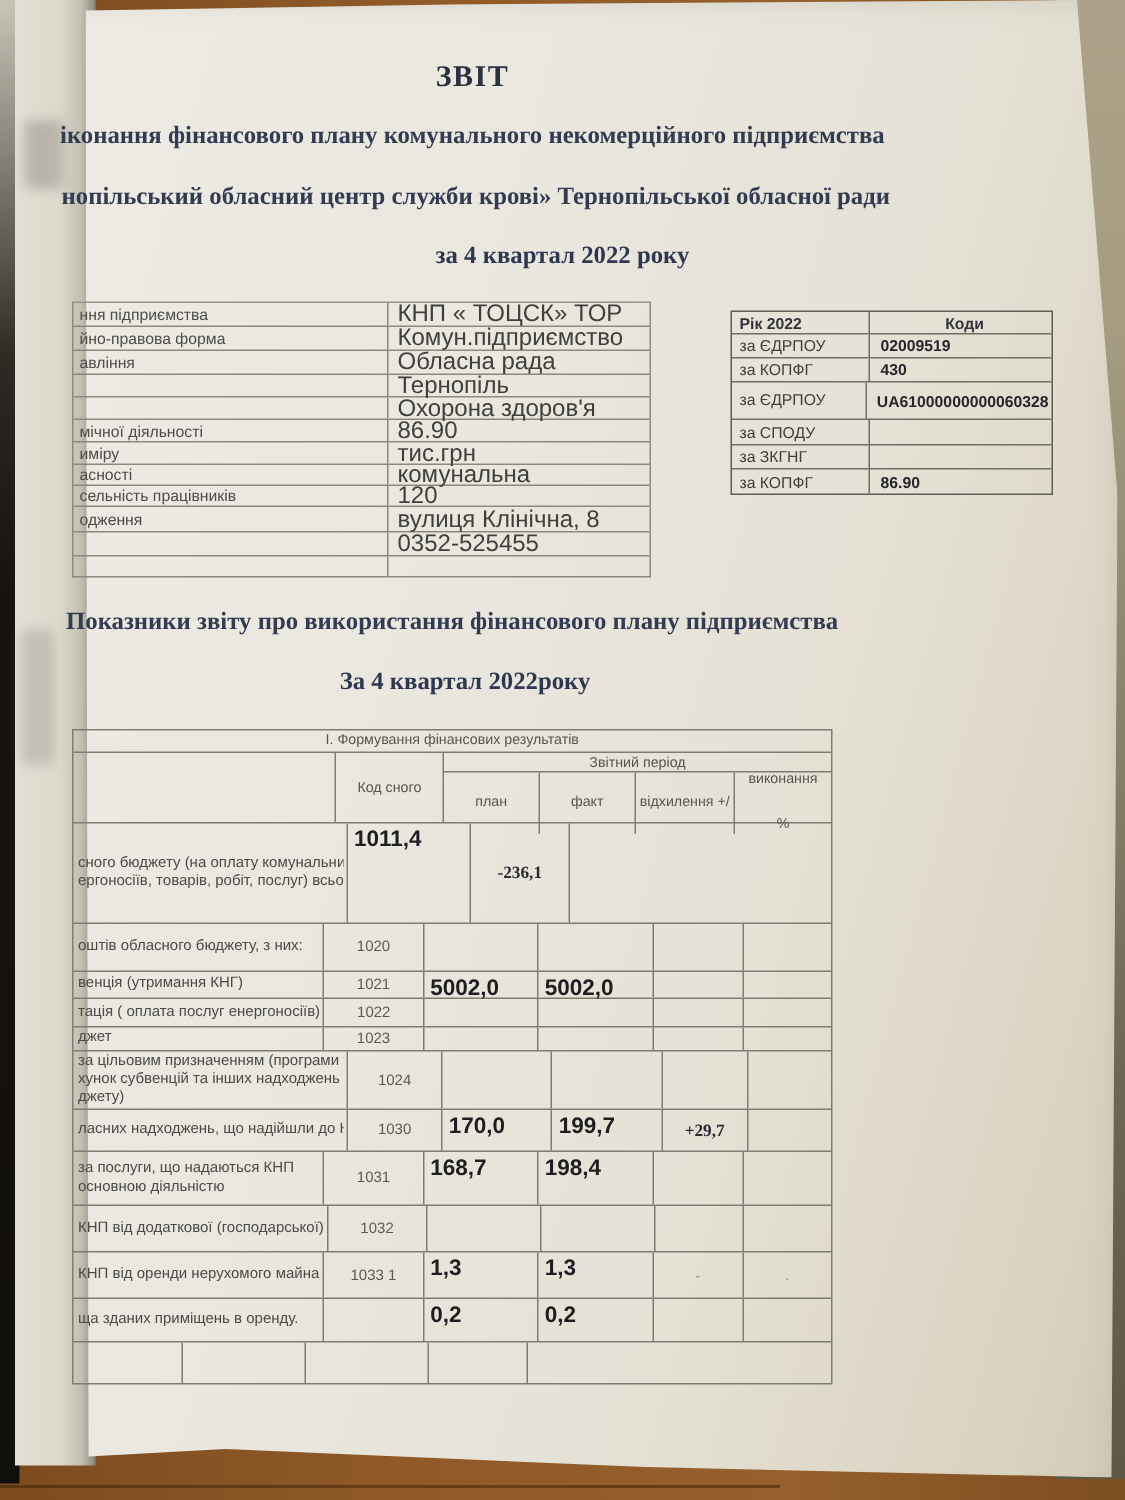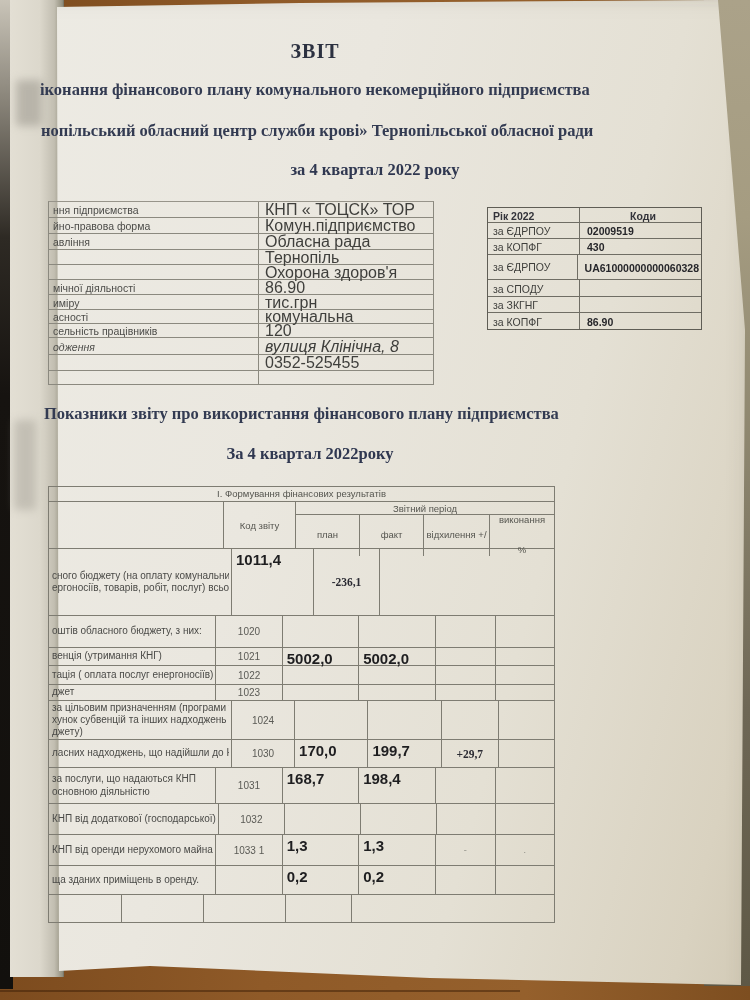--- a/index.html
+++ b/index.html
@@ -119,21 +119,21 @@
           <div class="info-value">тис.грн</div>
         </div>
         <div class="info-row" style="height: 13px;">
           <div class="info-label">асності</div>
           <div class="info-value">комунальна</div>
         </div>
         <div class="info-row" style="height: 13px;">
           <div class="info-label">сельність працівників</div>
           <div class="info-value">120</div>
         </div>
-        <div class="info-row" style="height: 16px; font-style: italic;">
+        <div class="info-row" style="height: 16px;">
           <div class="info-label">одження</div>
           <div class="info-value">вулиця Клінічна, 8</div>
         </div>
         <div class="info-row" style="height: 15px;">
           <div class="info-label"></div>
           <div class="info-value">0352-525455</div>
         </div>
         <div class="info-row" style="height: 13px;">
           <div class="info-label"></div>
           <div class="info-value"></div>
@@ -173,21 +173,21 @@
         </div>
     </div>
 
     <div class="abs serif headline" style="left:44px;top:404px;">Показники звіту про використання фінансового плану підприємства</div>
     <div class="abs serif headline2" style="left:0;top:444px;width:620px;text-align:center;">За 4 квартал 2022року</div>
 
     <div class="main-table">
       <div class="mt-section">І. Формування фінансових результатів</div>
       <div class="mt-header">
         <div class="h-name"></div>
-        <div class="h-code">Код звіту</div>
+        <div class="h-code">Код сного</div>
         <div class="h-period-wrap">
           <div class="h-period">Звітний період</div>
           <div class="h-cols">
             <div class="h-plan">план</div>
             <div class="h-fact">факт</div>
             <div class="h-dev">відхилення  +/</div>
             <div class="h-exec">
               <div>виконання</div>
               <div>%</div>
             </div>

